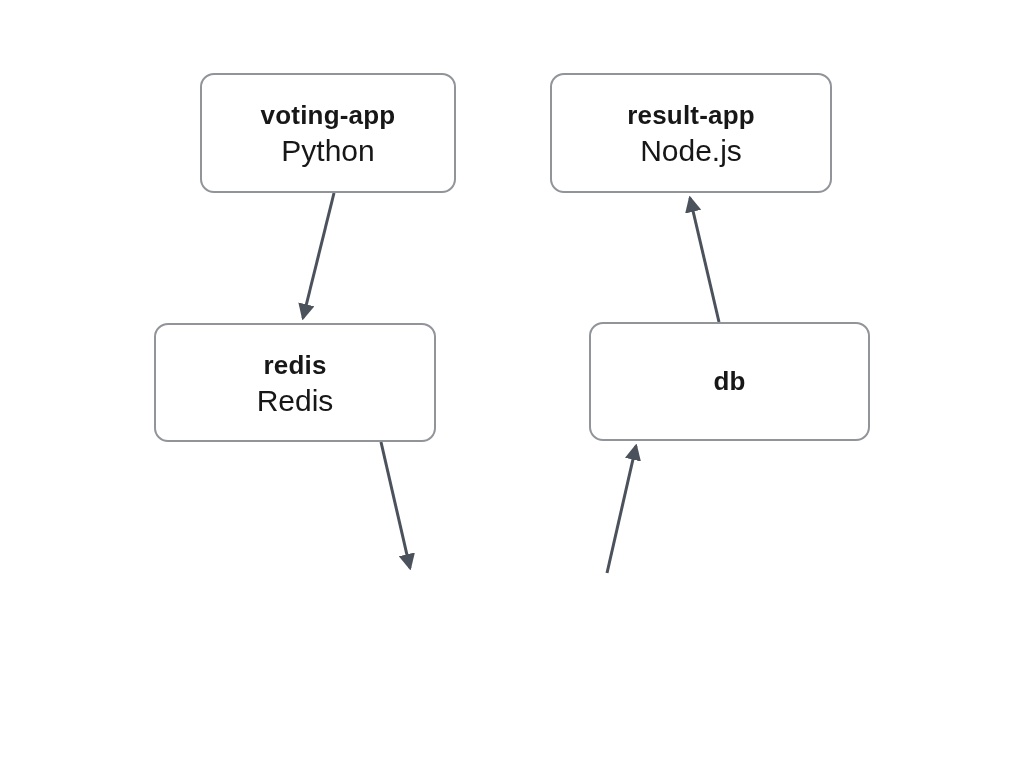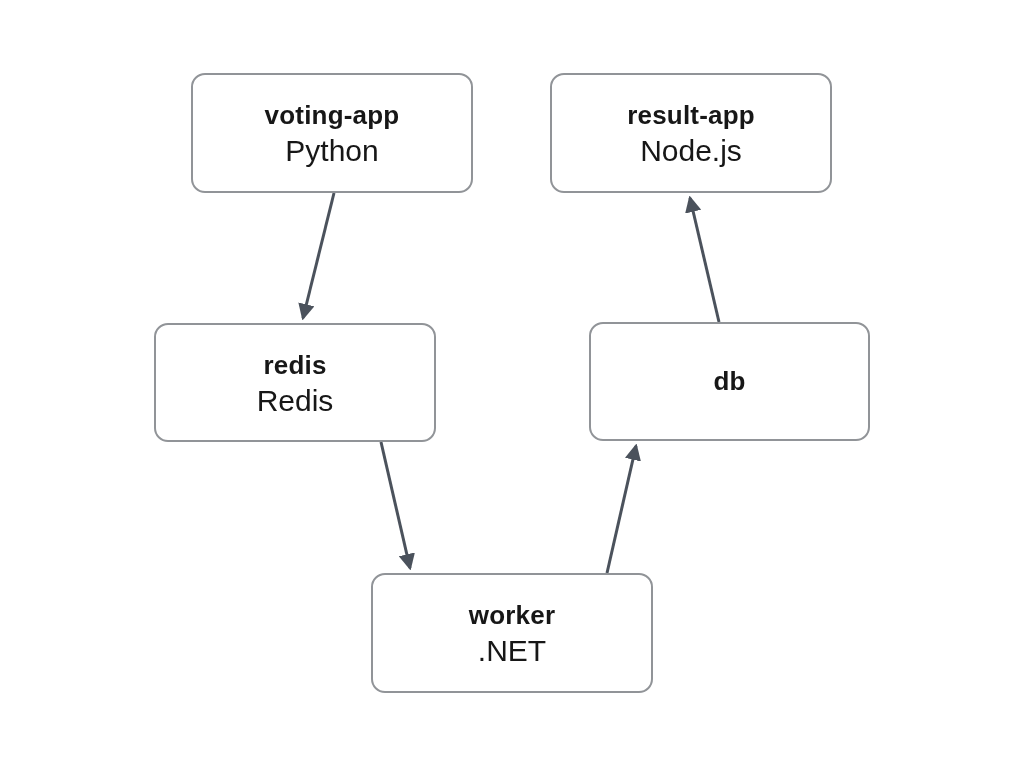--- a/index.html
+++ b/index.html
@@ -68,37 +68,33 @@
       <marker id="arrow" viewBox="0 0 10 10" refX="8.5" refY="5" markerWidth="5.5" markerHeight="5.5" orient="auto-start-reverse">
         <path class="arrowhead" d="M 0 0 L 10 5 L 0 10 z"></path>
       </marker>
     </defs>
     <line class="edge" marker-end="url(#arrow)" x1="334" y1="193" x2="303" y2="318"></line>
     <line class="edge" marker-end="url(#arrow)" x1="381" y1="442" x2="410" y2="568"></line>
     <line class="edge" marker-end="url(#arrow)" x1="607" y1="573" x2="636" y2="446"></line>
     <line class="edge" marker-end="url(#arrow)" x1="719" y1="322" x2="690" y2="198"></line>
   </svg>
 
-  <div class="node" style="left: 191px; top: 73px; width: 282px; height: 120px;">
+  <div class="node" style="left: 200px; top: 73px; width: 256px; height: 120px;">
     <div class="node-title">voting-app</div>
     <div class="node-subtitle">Python</div>
   </div>
 
   <div class="node" style="left: 154px; top: 323px; width: 282px; height: 119px;">
     <div class="node-title">redis</div>
     <div class="node-subtitle">Redis</div>
   </div>
 
   <div class="node" style="left: 550px; top: 73px; width: 282px; height: 120px;">
     <div class="node-title">result-app</div>
     <div class="node-subtitle">Node.js</div>
   </div>
 
   <div class="node" style="left: 589px; top: 322px; width: 281px; height: 119px;">
     <div class="node-title">db</div>
   </div>
 
-  <div class="node" style="left: 371px; top: 573px; width: 282px; height: 120px;">
-    <div class="node-title">worker</div>
-    <div class="node-subtitle">.NET</div>
-  </div>
 
 </div>
 
 </body></html>

